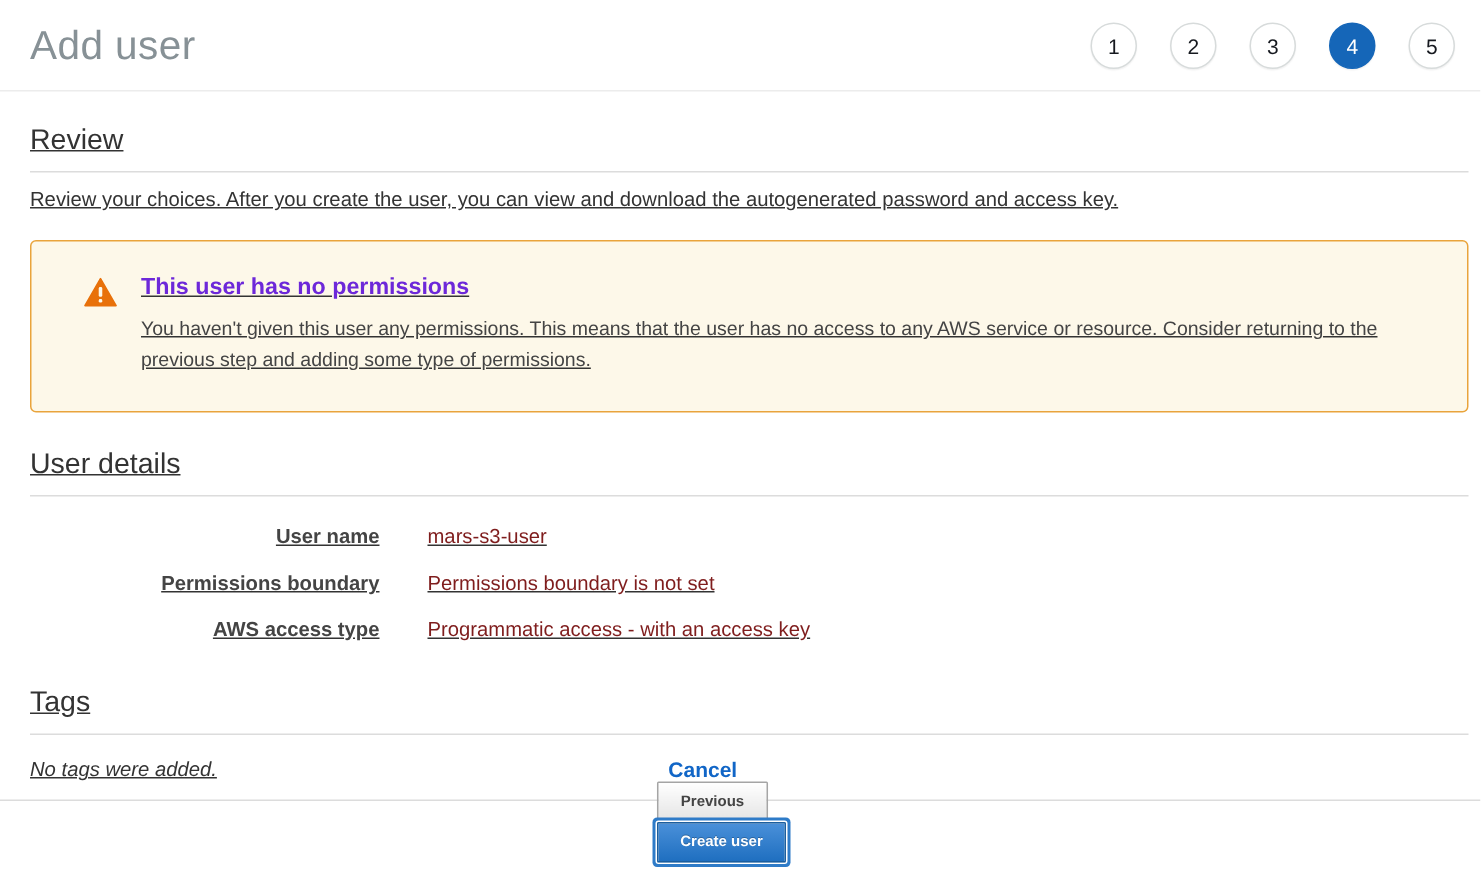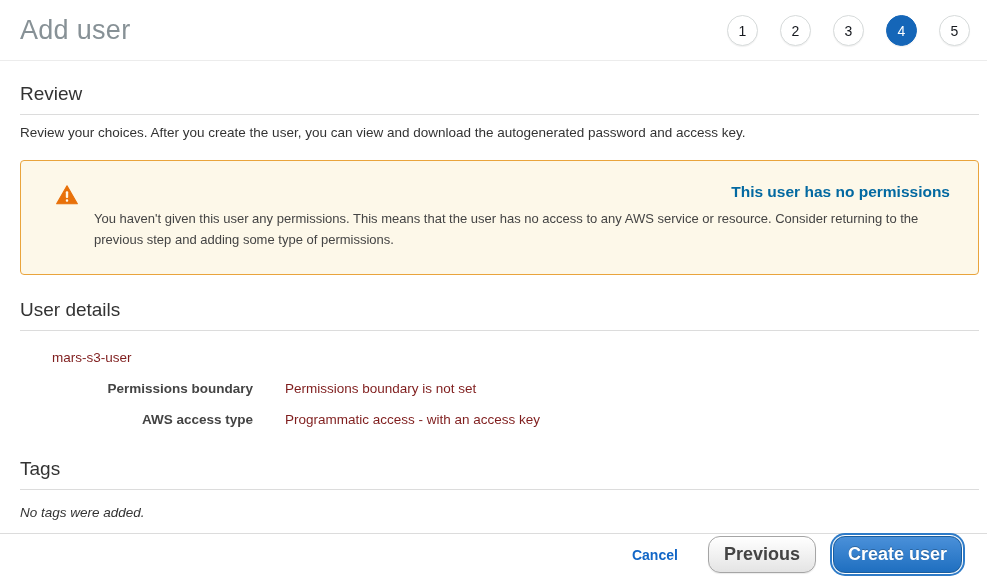--- a/index.html
+++ b/index.html
@@ -27,21 +27,21 @@
   .step {
     width: 31px; height: 31px; border-radius: 50%;
     border: 1px solid #d7dbdb; background: #fff;
     display: flex; align-items: center; justify-content: center;
     font-size: 14px; color: #16191f;
     box-shadow: 0 1px 1px rgba(0,0,0,0.06);
   }
   .step.active { background: #1566b8; border-color: #1566b8; color: #fff; }
 
   
-  main { padding: 22px 8px 0 20px; }
+  main { padding: 22px 8px 0 20px; text-decoration: underline; }
 
   h2.section-heading {
     font-size: 19px; font-weight: 400; color: #333;
     margin: 0 0 9px 0;
   }
   .section-rule { border: none; border-top: 1px solid #dcdcdc; margin: 0; }
 
   .review-desc { font-size: 13.5px; color: #333; margin: 10px 0 0 0; }
 
   
@@ -49,21 +49,21 @@
     margin-top: 20px;
     border: 1px solid #e9a43c;
     border-radius: 4px;
     background: #fdf8e9;
     padding: 22px 20px 24px 35px;
     display: flex;
     gap: 16px;
   }
   .warning-icon { flex: none; width: 22px; height: 20px; margin-top: 2px; }
   .warning-title {
-    color: #0369a1; font-size: 15.5px; font-weight: 700; margin: 0; text-align: right;
+    color: #6d28d9; font-size: 15.5px; font-weight: 700; margin: 0;
   }
   .warning-body {
     font-size: 13px; color: #444; line-height: 21px;
     margin: 7px 0 0 0; max-width: 856px;
   }
 
   
   .user-details-section { margin-top: 24px; }
   .detail-rows { margin-top: 17px; }
   .detail-row { display: flex; margin-bottom: 12px; font-size: 13.5px; line-height: 19px; }
@@ -74,29 +74,30 @@
   .tags-section { margin-top: 29px; }
   .tags-empty { font-style: italic; font-size: 13.5px; color: #333; margin: 15px 0 0 0; }
 
   
   .wizard-footer {
     position: absolute; left: 0; right: 0; bottom: 0;
     border-top: 1px solid #dcdcdc;
     height: 48px;
     display: flex; justify-content: flex-end; align-items: center;
     padding: 0 20px 6px 0;
+    flex-direction: column;
   }
   .cancel-link {
     color: #1166c7; font-weight: 700; font-size: 14px;
     text-decoration: none; cursor: pointer; margin-right: 30px;
   }
   .btn {
     font-family: "Liberation Sans", sans-serif;
-    font-size: 18px; font-weight: 700;
-    border-radius: 12px; cursor: pointer;
+    font-size: 10px; font-weight: 700;
+    border-radius: 1px; cursor: pointer;
   }
   .btn-previous {
     background: linear-gradient(#ffffff, #e4e4e4);
     border: 1px solid #a5a5a5;
     color: #444;
     padding: 7px 15px;
     box-shadow: 0 1px 1px rgba(0,0,0,0.08);
     margin-right: 17px;
   }
   .btn-create {
@@ -142,20 +143,21 @@
       <h3 class="warning-title">This user has no permissions</h3>
       <p class="warning-body">You haven't given this user any permissions. This means that the user has no access to any AWS service or resource. Consider returning to the previous step and adding some type of permissions.</p>
     </div>
   </div>
 
   <section class="user-details-section">
     <h2 class="section-heading">User details</h2>
     <hr class="section-rule">
     <div class="detail-rows">
       <div class="detail-row">
+        <span class="detail-label">User name</span>
         <span class="detail-value">mars-s3-user</span>
       </div>
       <div class="detail-row">
         <span class="detail-label">Permissions boundary</span>
         <span class="detail-value">Permissions boundary is not set</span>
       </div>
       <div class="detail-row">
         <span class="detail-label">AWS access type</span>
         <span class="detail-value">Programmatic access - with an access key</span>
       </div>

